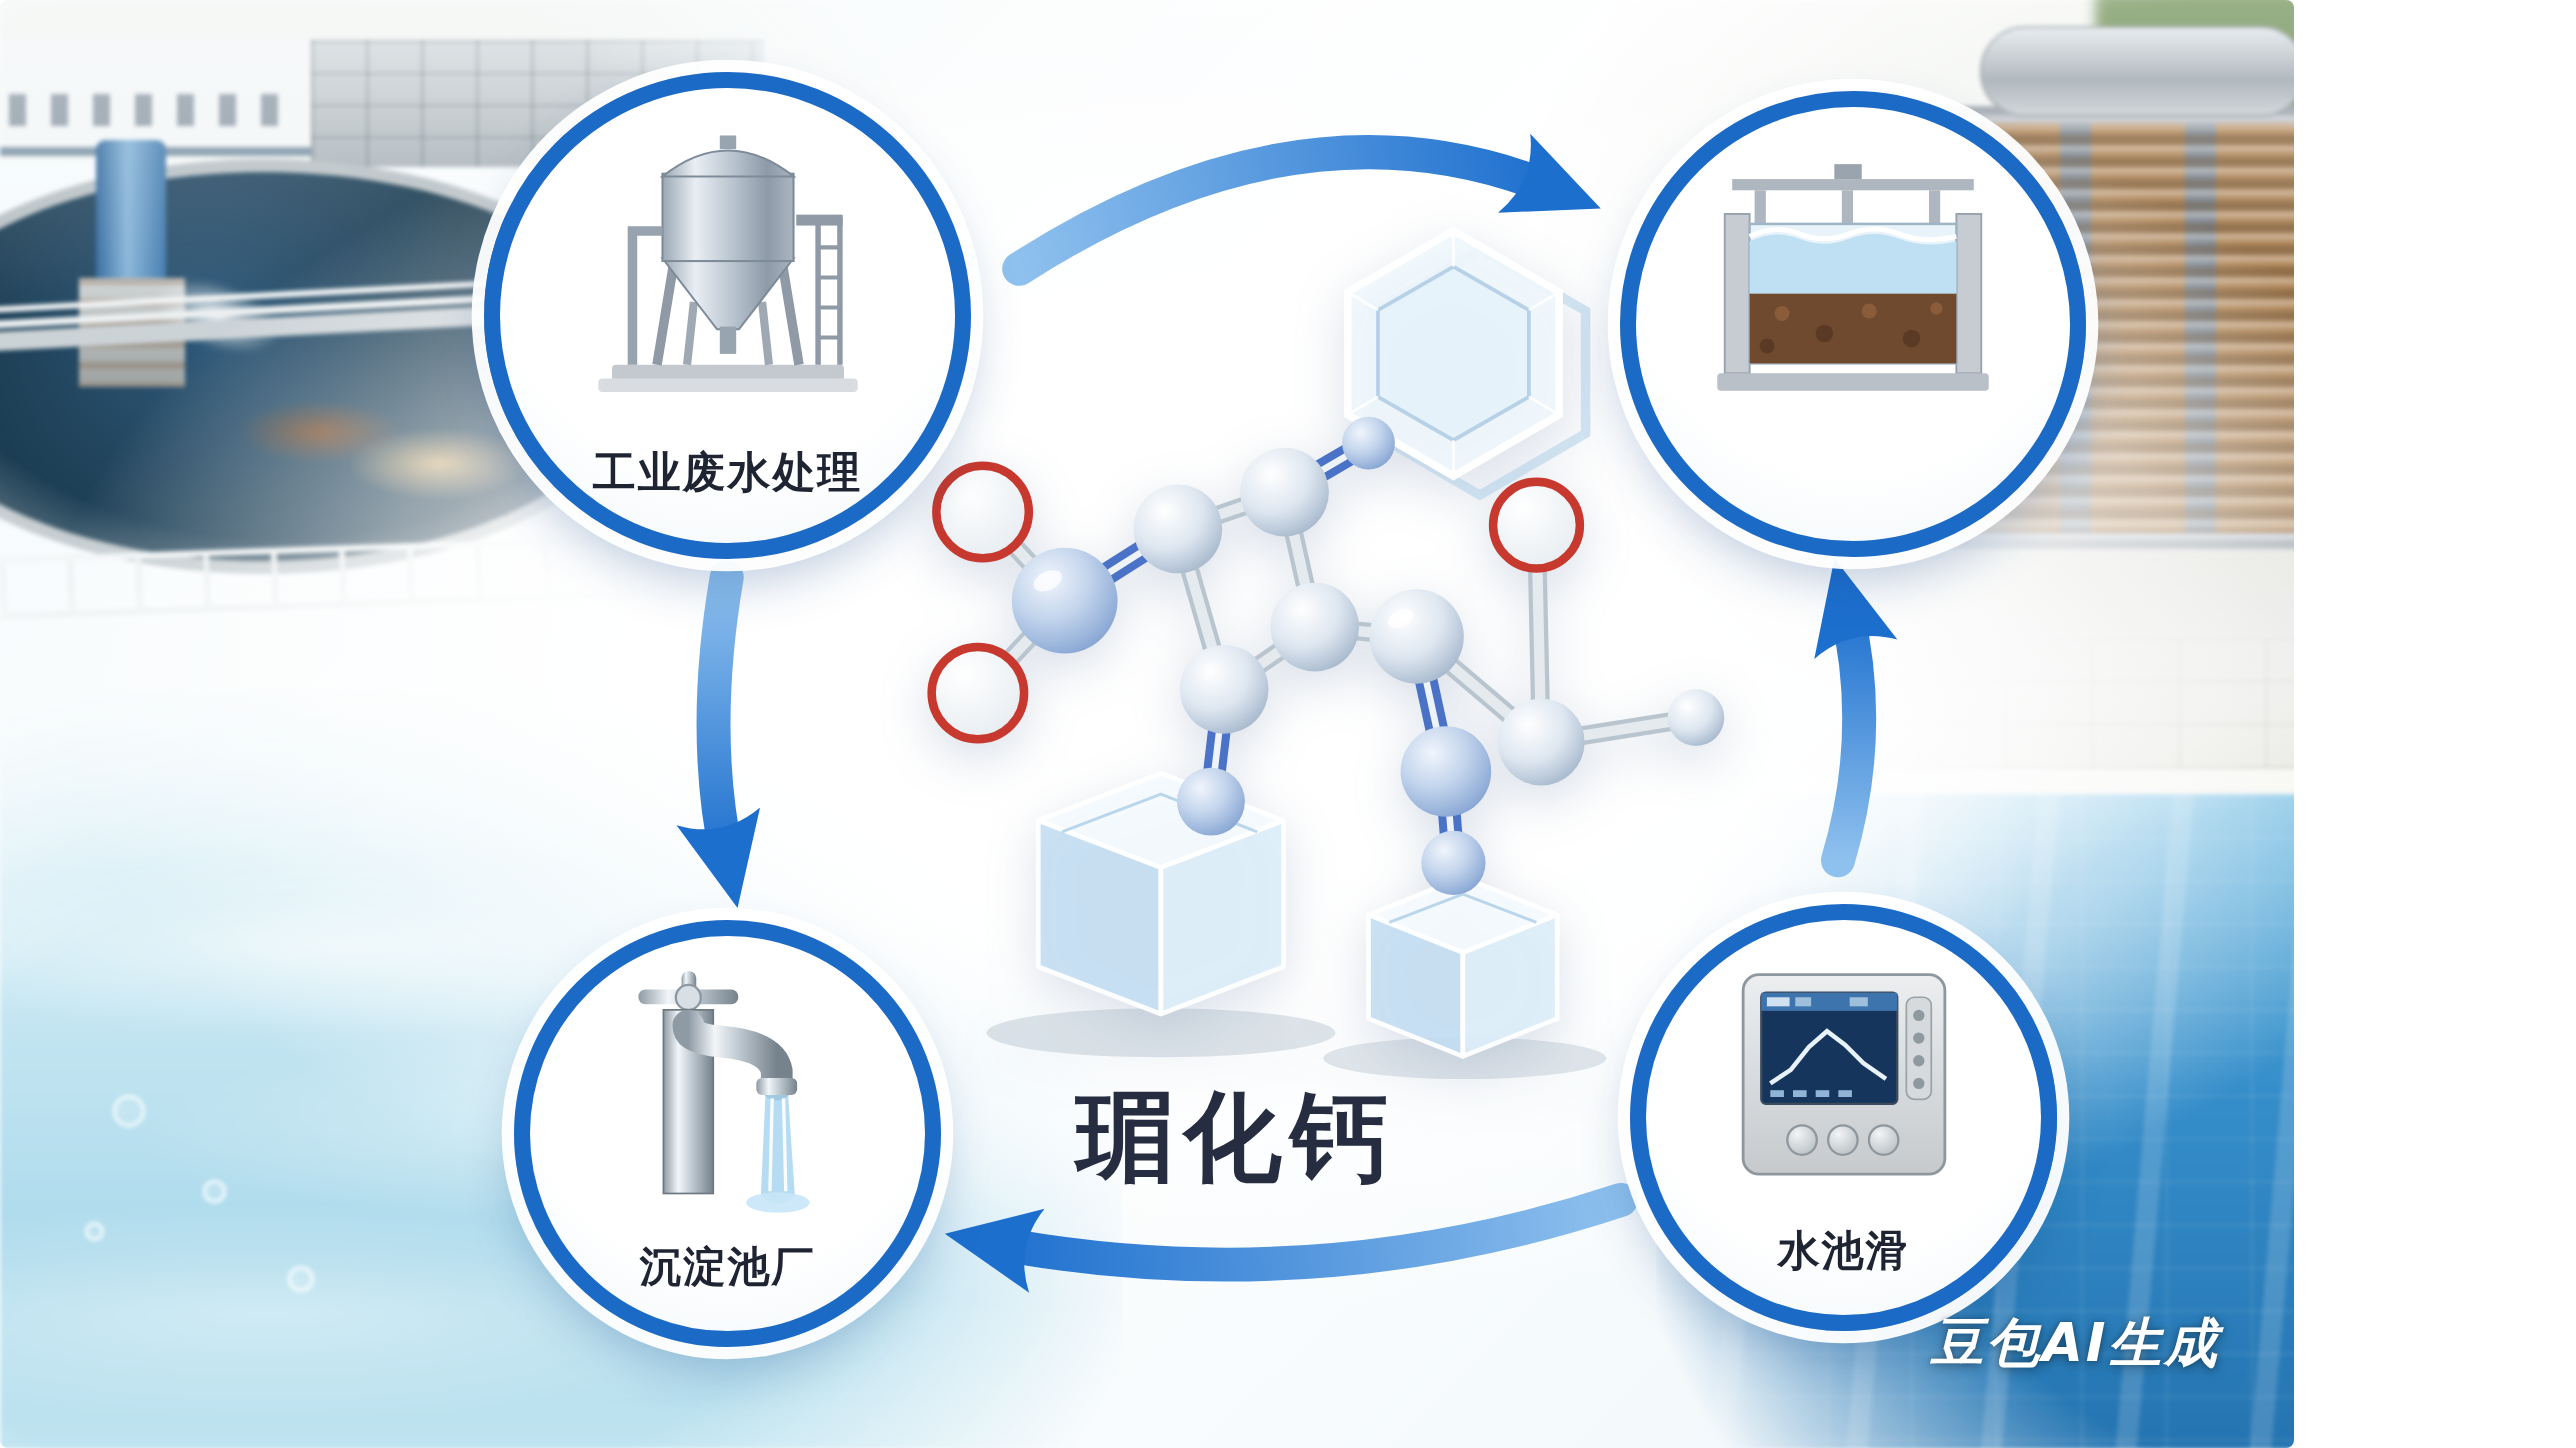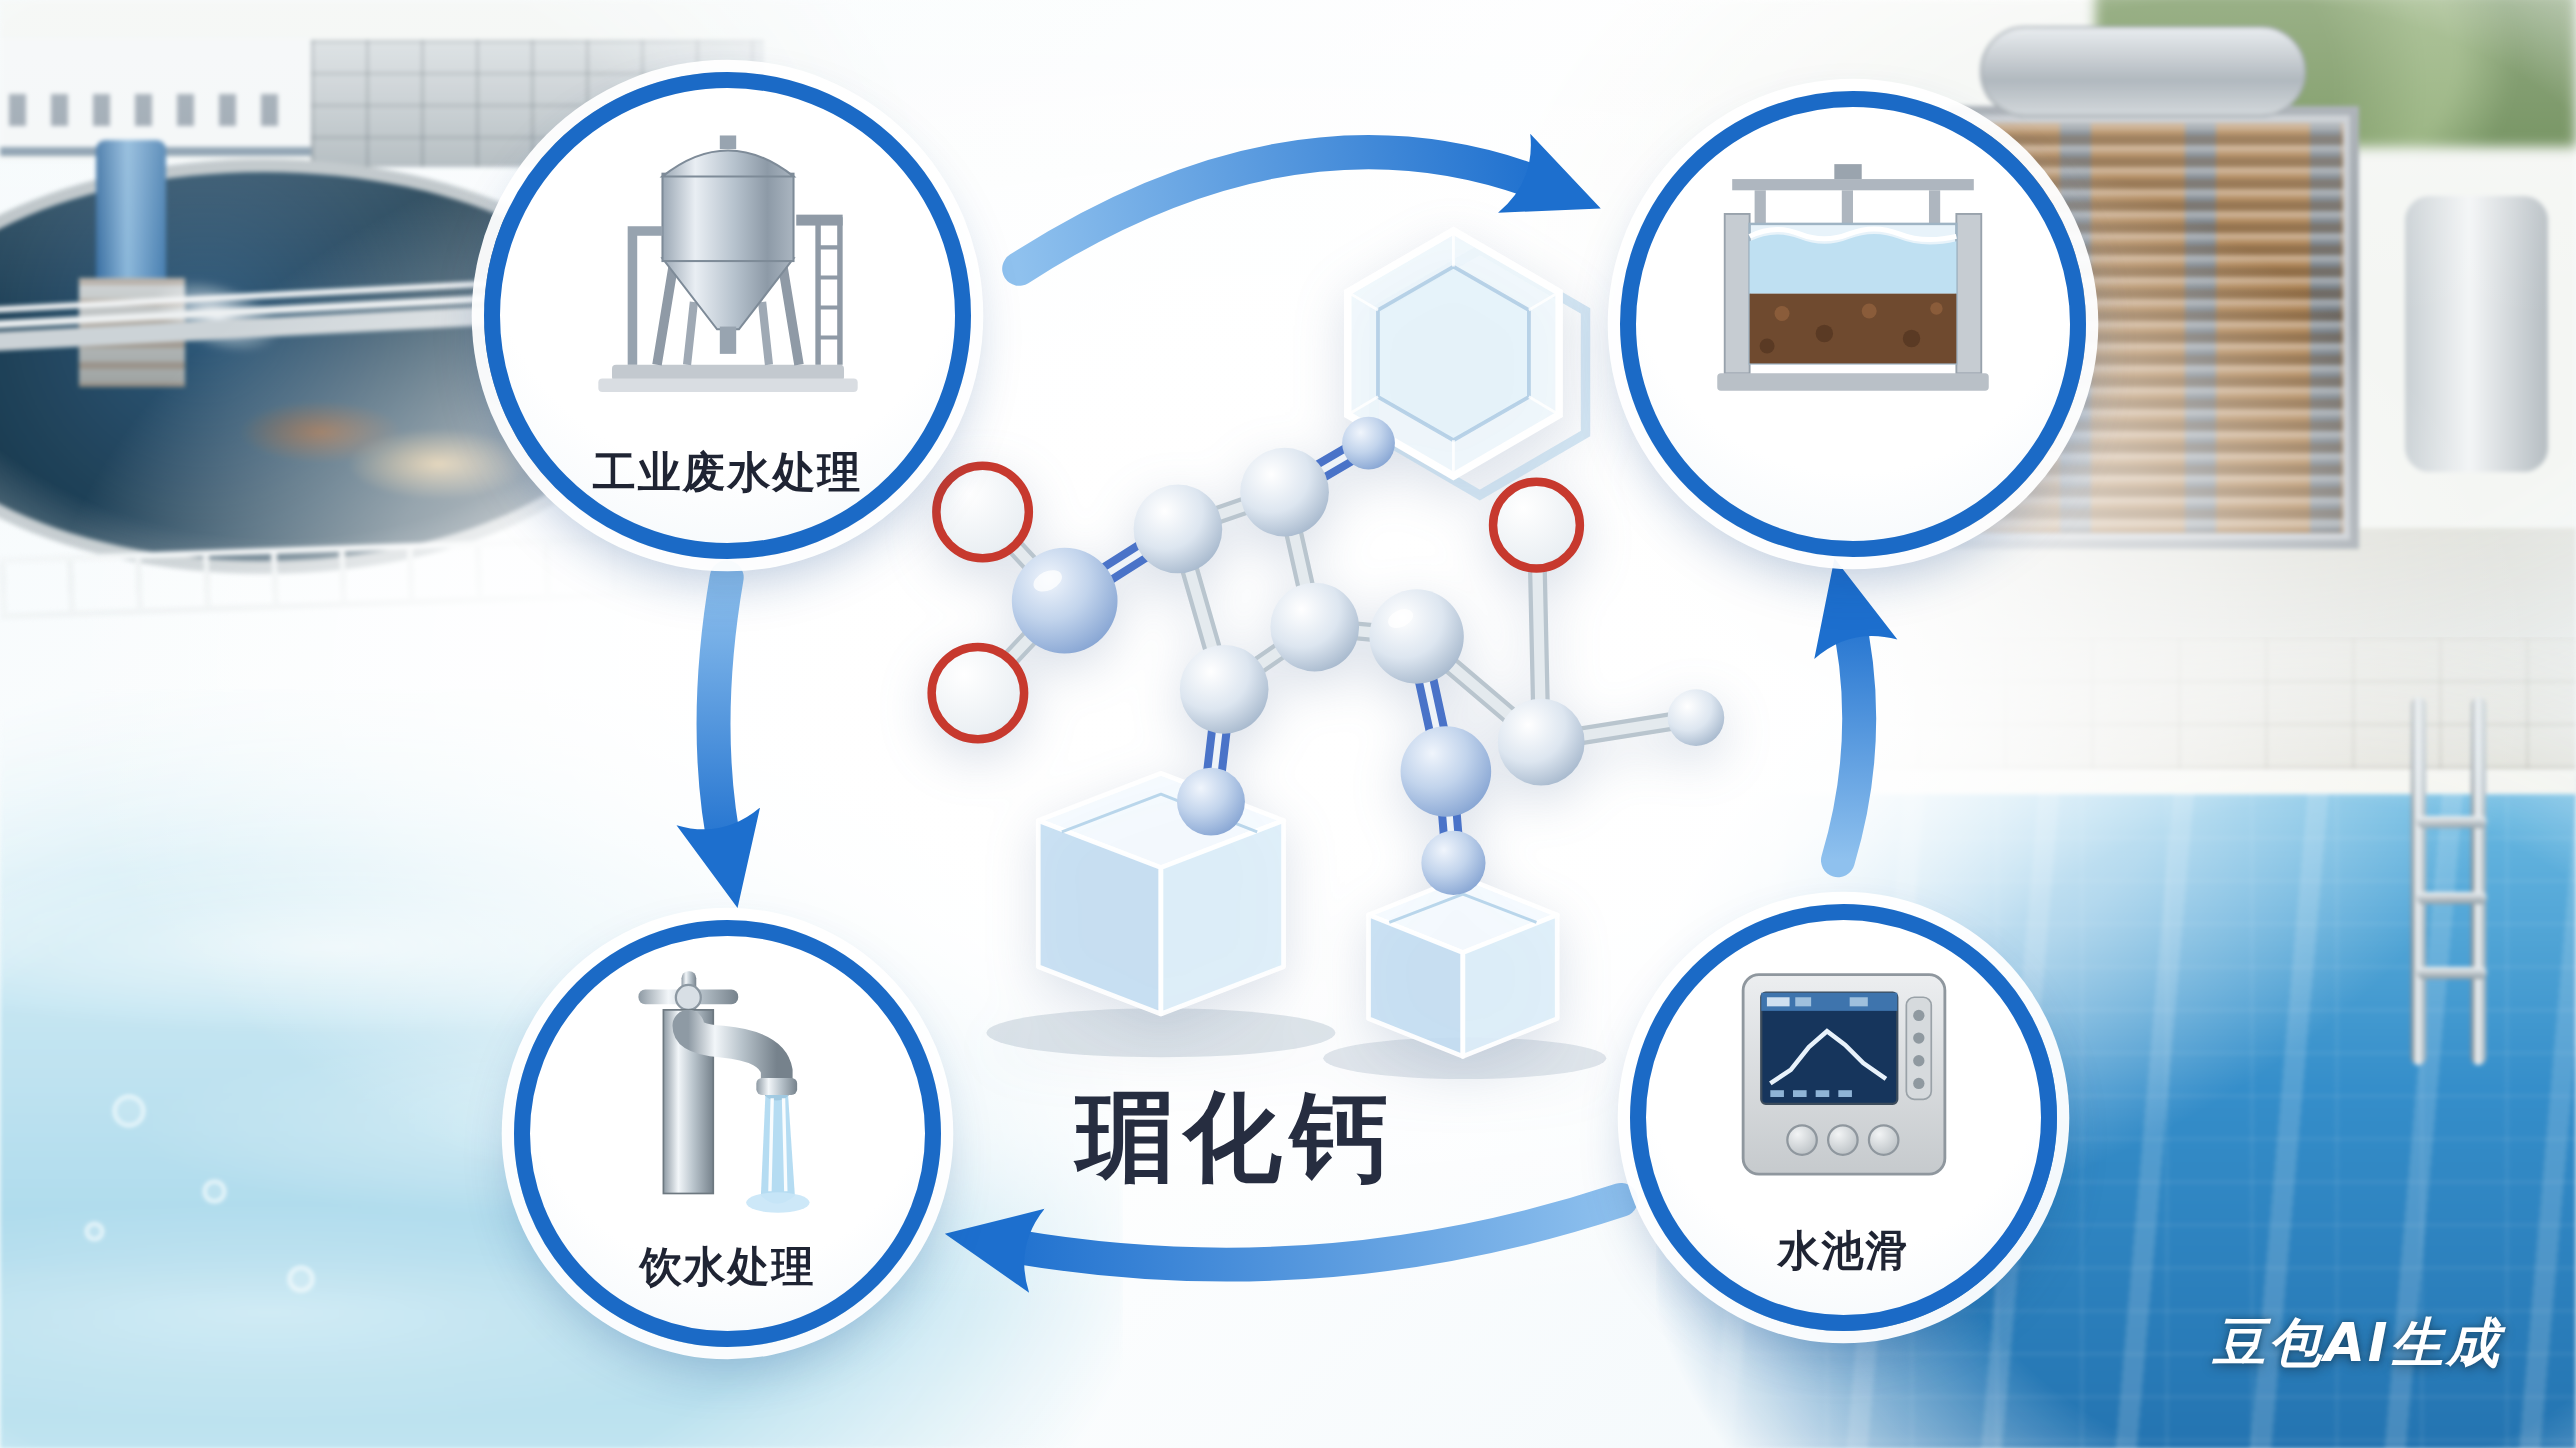--- a/index.html
+++ b/index.html
@@ -1,20 +1,20 @@
 <!DOCTYPE html>
 <html style="font-size:15px"><head>
 <meta charset="utf-8">
 <style>
   * { margin:0; padding:0; box-sizing:border-box; }
   html,body { width:2576px; height:1448px; overflow:hidden; }
   body { font-family:"DejaVu Sans","Liberation Sans",sans-serif; background:#ffffff; }
 
-  .stage { position:relative; width:2576px; height:1448px; overflow:hidden;
-           background:linear-gradient(135deg,#f5fafc 0%,#ffffff 48%,#eef6fa 100%); }
+  .stage { position:relative; width:2294px; height:1448px; overflow:hidden;
+           background:linear-gradient(135deg,#f5fafc 0%,#ffffff 48%,#eef6fa 100%);border-radius:8px; }
   .abs { position:absolute; }
 
   
   .photo { position:absolute; filter:blur(1.9px) saturate(.92); }
 
   .bg-tl { left:0; top:0; width:1000px; height:811px;
            -webkit-mask-image:radial-gradient(ellipse 75% 70% at 28% 30%, #000 52%, transparent 88%);
            mask-image:radial-gradient(ellipse 75% 70% at 28% 30%, #000 52%, transparent 88%); }
   .tl-sky { left:0; top:0; width:1000px; height:160px; background:#f2f5f3; }
   .tl-building { left:0; top:38px; width:311px; height:118px; background:#f3f6f7; border-bottom:9.4px solid #7d95a9; }
@@ -371,21 +371,21 @@
         <rect x="64" y="10" width="13" height="38" rx="6" fill="url(#ch)"></rect>
         <circle cx="70" cy="33" r="11" fill="#d8dfe5" stroke="#8c98a2" stroke-width="2"></circle>
         <rect x="48" y="44" width="44" height="162" fill="url(#ch)" stroke="#6d7880" stroke-width="1.5"></rect>
         <path d="M70 58 Q70 70 100 72 Q144 76 148 98 L148 110" stroke="url(#ch)" stroke-width="28" fill="none" stroke-linecap="round"></path>
         <rect x="130" y="104" width="36" height="15" rx="5" fill="url(#ch)"></rect>
         <path d="M138 119 L134 208 Q148 222 164 208 L158 119 Z" fill="rgba(168,214,240,.85)"></path>
         <path d="M144 122 L142 204 M154 122 L156 204" stroke="rgba(255,255,255,.9)" stroke-width="3"></path>
         <ellipse cx="149" cy="214" rx="28" ry="9" fill="rgba(200,230,247,.9)"></ellipse>
       </svg>
     </div>
-    <div class="label">饮水处理</div>
+    <div class="label">沉淀池厂</div>
   </div>
 
   <div class="node node-br">
     <div class="icon">
       <svg viewBox="0 0 230 200">
         <defs>
           <linearGradient id="dev" x1="0" y1="0" x2="0" y2="1">
             <stop offset="0" stop-color="#eceef0"></stop>
               <stop offset="1" stop-color="#c6cacd"></stop>
           </linearGradient>

